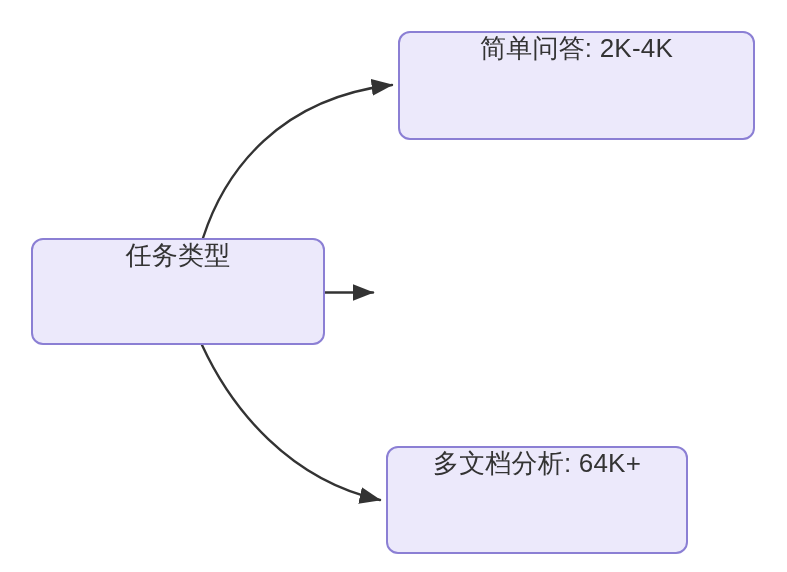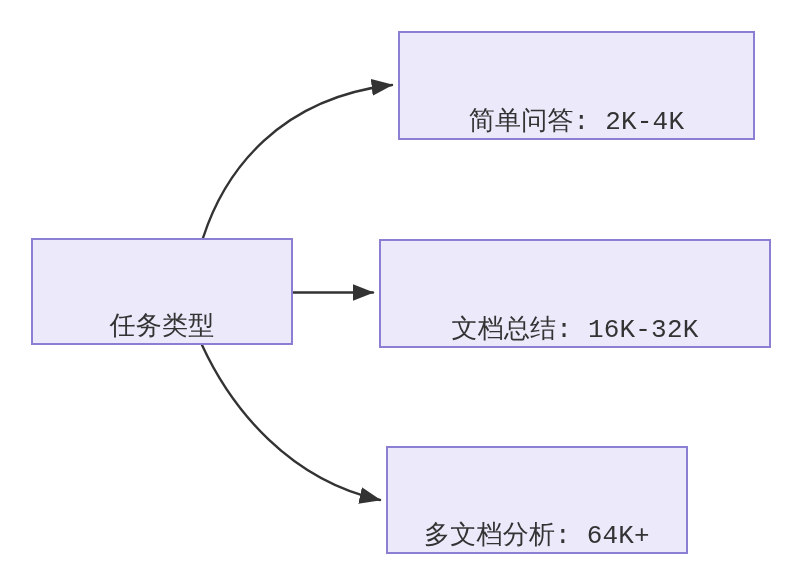--- a/index.html
+++ b/index.html
@@ -22,39 +22,38 @@
     top: 0;
     width: 787px;
     height: 572px;
     pointer-events: none;
   }
   .node {
     position: absolute;
     box-sizing: border-box;
     background: #ece9fb;
     border: 2px solid #8b7fd4;
-    border-radius: 0;
+    border-radius: 12px;
     display: flex;
-    align-items: flex-end;
+    align-items: flex-start;
     justify-content: center;
-    font-family: Liberation Mono, monospace;
   }
   .node-label {
     color: #333333;
     font-size: 26px;
     font-weight: 400;
     line-height: 1.2;
     letter-spacing: 0.2px;
     white-space: nowrap;
     text-align: center;
   }
   #node-root {
     left: 31px;
     top: 238px;
-    width: 262px;
+    width: 294px;
     height: 107px;
   }
   #node-simple-qa {
     left: 398px;
     top: 31px;
     width: 357px;
     height: 109px;
   }
   #node-doc-summary {
     left: 379px;
@@ -89,21 +88,18 @@
   </svg>
 
   <div class="node" id="node-root">
     <span class="node-label">任务类型</span>
   </div>
 
   <div class="node" id="node-simple-qa">
     <span class="node-label">简单问答: 2K-4K</span>
   </div>
 
-  <div class="node" id="node-doc-summary">
-    <span class="node-label">文档总结: 16K-32K</span>
-  </div>
 
   <div class="node" id="node-multi-doc">
     <span class="node-label">多文档分析: 64K+</span>
   </div>
 
 </div>
 
 </body></html>

